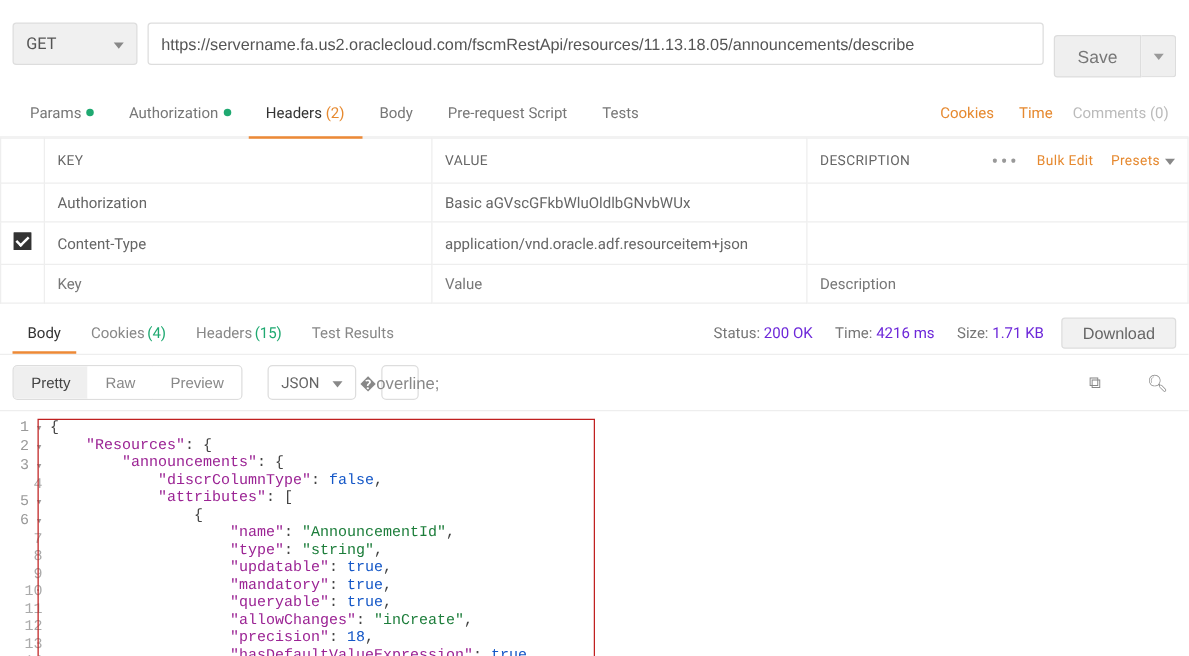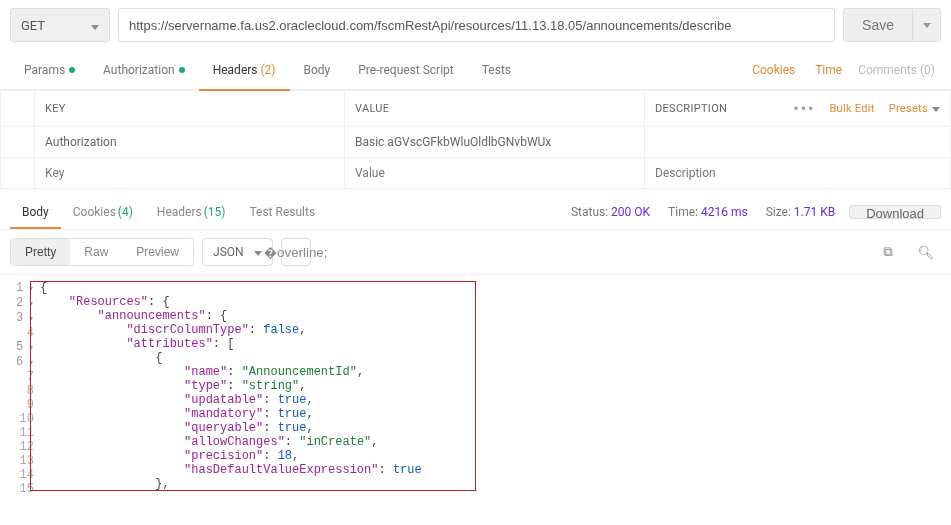--- a/index.html
+++ b/index.html
@@ -7,21 +7,21 @@
   
   
   .req-bar { display: flex; gap: 8px; padding: 8px 10px; align-items: center; }
   .method-select { display: flex; align-items: center; justify-content: space-between; width: 100px; height: 34px; background: #f0f0f0; border: 1px solid #ddd; border-radius: 3px; padding: 0 10px; font-size: 13px; color: #555; }
   .chev-down::after { content: ""; display: inline-block; border-left: 4px solid transparent; border-right: 4px solid transparent; border-top: 5px solid #888; }
   .url-input { flex: 1; height: 34px; border: 1px solid #ddd; border-radius: 3px; padding: 0 10px; font-size: 13px; color: #555; background: #fff; }
   .send-group { display: flex; }
   .send-btn { background: #097bed; color: #fff; font-weight: 600; font-size: 14px; border: none; height: 34px; padding: 0 22px; border-radius: 3px 0 0 3px; }
   .send-caret { background: #097bed; border: none; border-left: 1px solid rgba(255,255,255,.3); height: 34px; width: 30px; border-radius: 0 3px 3px 0; display: flex; align-items: center; justify-content: center; }
   .send-caret::after { content: ""; display:inline-block; border-left: 4px solid transparent; border-right: 4px solid transparent; border-top: 5px solid #fff; }
-  .save-group { display: flex; }
+  .save-group { display: flex; margin-top: 20px; }
   .save-btn { background: #efefef; color: #777; border: 1px solid #ddd; height: 34px; padding: 0 18px; border-radius: 3px 0 0 3px; font-size: 14px; }
   .save-caret { background: #efefef; border: 1px solid #ddd; border-left: none; height: 34px; width: 28px; border-radius: 0 3px 3px 0; display: flex; align-items: center; justify-content: center; }
   .save-caret::after { content: ""; display:inline-block; border-left: 4px solid transparent; border-right: 4px solid transparent; border-top: 5px solid #999; }
 
   
   .tabs-row { display: flex; align-items: center; padding: 0 10px; border-bottom: 1px solid #eee; height: 40px; }
   .tab { padding: 0 14px; height: 40px; display: flex; align-items: center; color: #777; cursor: pointer; position: relative; }
   .tab.active { color: #333; }
   .tab.active::after { content: ""; position: absolute; left:0; right:0; bottom:-1px; height: 2px; background: #ed8936; }
   .dot { width: 6px; height: 6px; border-radius: 50%; background: #1fa971; margin-left: 4px; }
@@ -46,24 +46,24 @@
   .hdr-row2 td { color: #666; }
 
   
   .resp-row { display: flex; align-items: center; padding: 6px 10px 0; border-top: 0; height: 40px; }
   .resp-tab { padding: 0 12px; height: 34px; display: flex; align-items: center; color: #888; cursor: pointer; position: relative; }
   .resp-tab.active { color: #333; }
   .resp-tab.active::after { content:""; position:absolute; left:0; right:0; bottom:0; height:2px; background:#ed8936; }
   .count-green { color: #1fa971; margin-left:2px; }
   .status-group { display: flex; gap: 18px; align-items: center; margin-right: 14px; font-size: 12px; color: #777; }
   .status-group .val { color: #6d28d9; }
-  .dl-btn { background: #f1f1f1; border: 1px solid #ddd; height: 14px; padding: 0 16px; border-radius: 3px; color: #666; font-size: 13px; }
-
-  
-  .pretty-bar { display: flex; align-items: center; gap: 8px; padding: 8px 10px; border-top: 1px solid #eee; border-bottom: 1px solid #eee; }
+  .dl-btn { background: #f1f1f1; border: 1px solid #ddd; height: 25px; padding: 0 16px; border-radius: 3px; color: #666; font-size: 13px; }
+
+  
+  .pretty-bar { display: flex; align-items: center; gap: 20px; padding: 8px 10px; border-top: 1px solid #eee; border-bottom: 1px solid #eee; }
   .seg { border: 1px solid #ddd; border-radius: 4px; display: flex; overflow: hidden; }
   .seg-btn { padding: 6px 14px; background: #fff; color: #888; border:none; font-size: 12px; }
   .seg-btn.active { background: #efefef; color: #444; }
   .fmt-select { border: 1px solid #ddd; border-radius: 4px; padding: 6px 10px; display: flex; align-items: center; gap: 10px; color: #666; }
   .icon-btn { border: 1px solid #ddd; border-radius: 4px; width: 30px; height: 28px; display:flex; align-items:center; justify-content:center; background:#fff; color:#888; }
 
   
   .code-wrap { position: relative; margin: 6px 10px 10px; }
   .red-box { position: absolute; left: 20px; top: 0; width: 446px; height: 210px; border: 1px solid #c02020; pointer-events: none; }
   .gutter { width: 30px; text-align: right; color: #aaa; padding-right: 6px; user-select:none; font-family: Consolas, "Courier New", monospace; font-size: 12px; line-height: 14px; }
@@ -130,20 +130,26 @@
             </span>
         </div>
       </th>
     </tr>
   </thead>
   <tbody>
     <tr class="hdr-row2">
       <td class="col-chk"></td>
       <td>Authorization</td>
       <td>Basic aGVscGFkbWluOldlbGNvbWUx</td>
+      <td></td>
+    </tr>
+    <tr class="hdr-row2">
+      <td class="col-chk"><span class="checkbox"></span></td>
+      <td>Content-Type</td>
+      <td>application/vnd.oracle.adf.resourceitem+json</td>
       <td></td>
     </tr>
     <tr>
       <td class="col-chk"></td>
       <td class="placeholder">Key</td>
       <td class="placeholder">Value</td>
       <td class="placeholder">Description</td>
     </tr>
   </tbody>
 </table>

